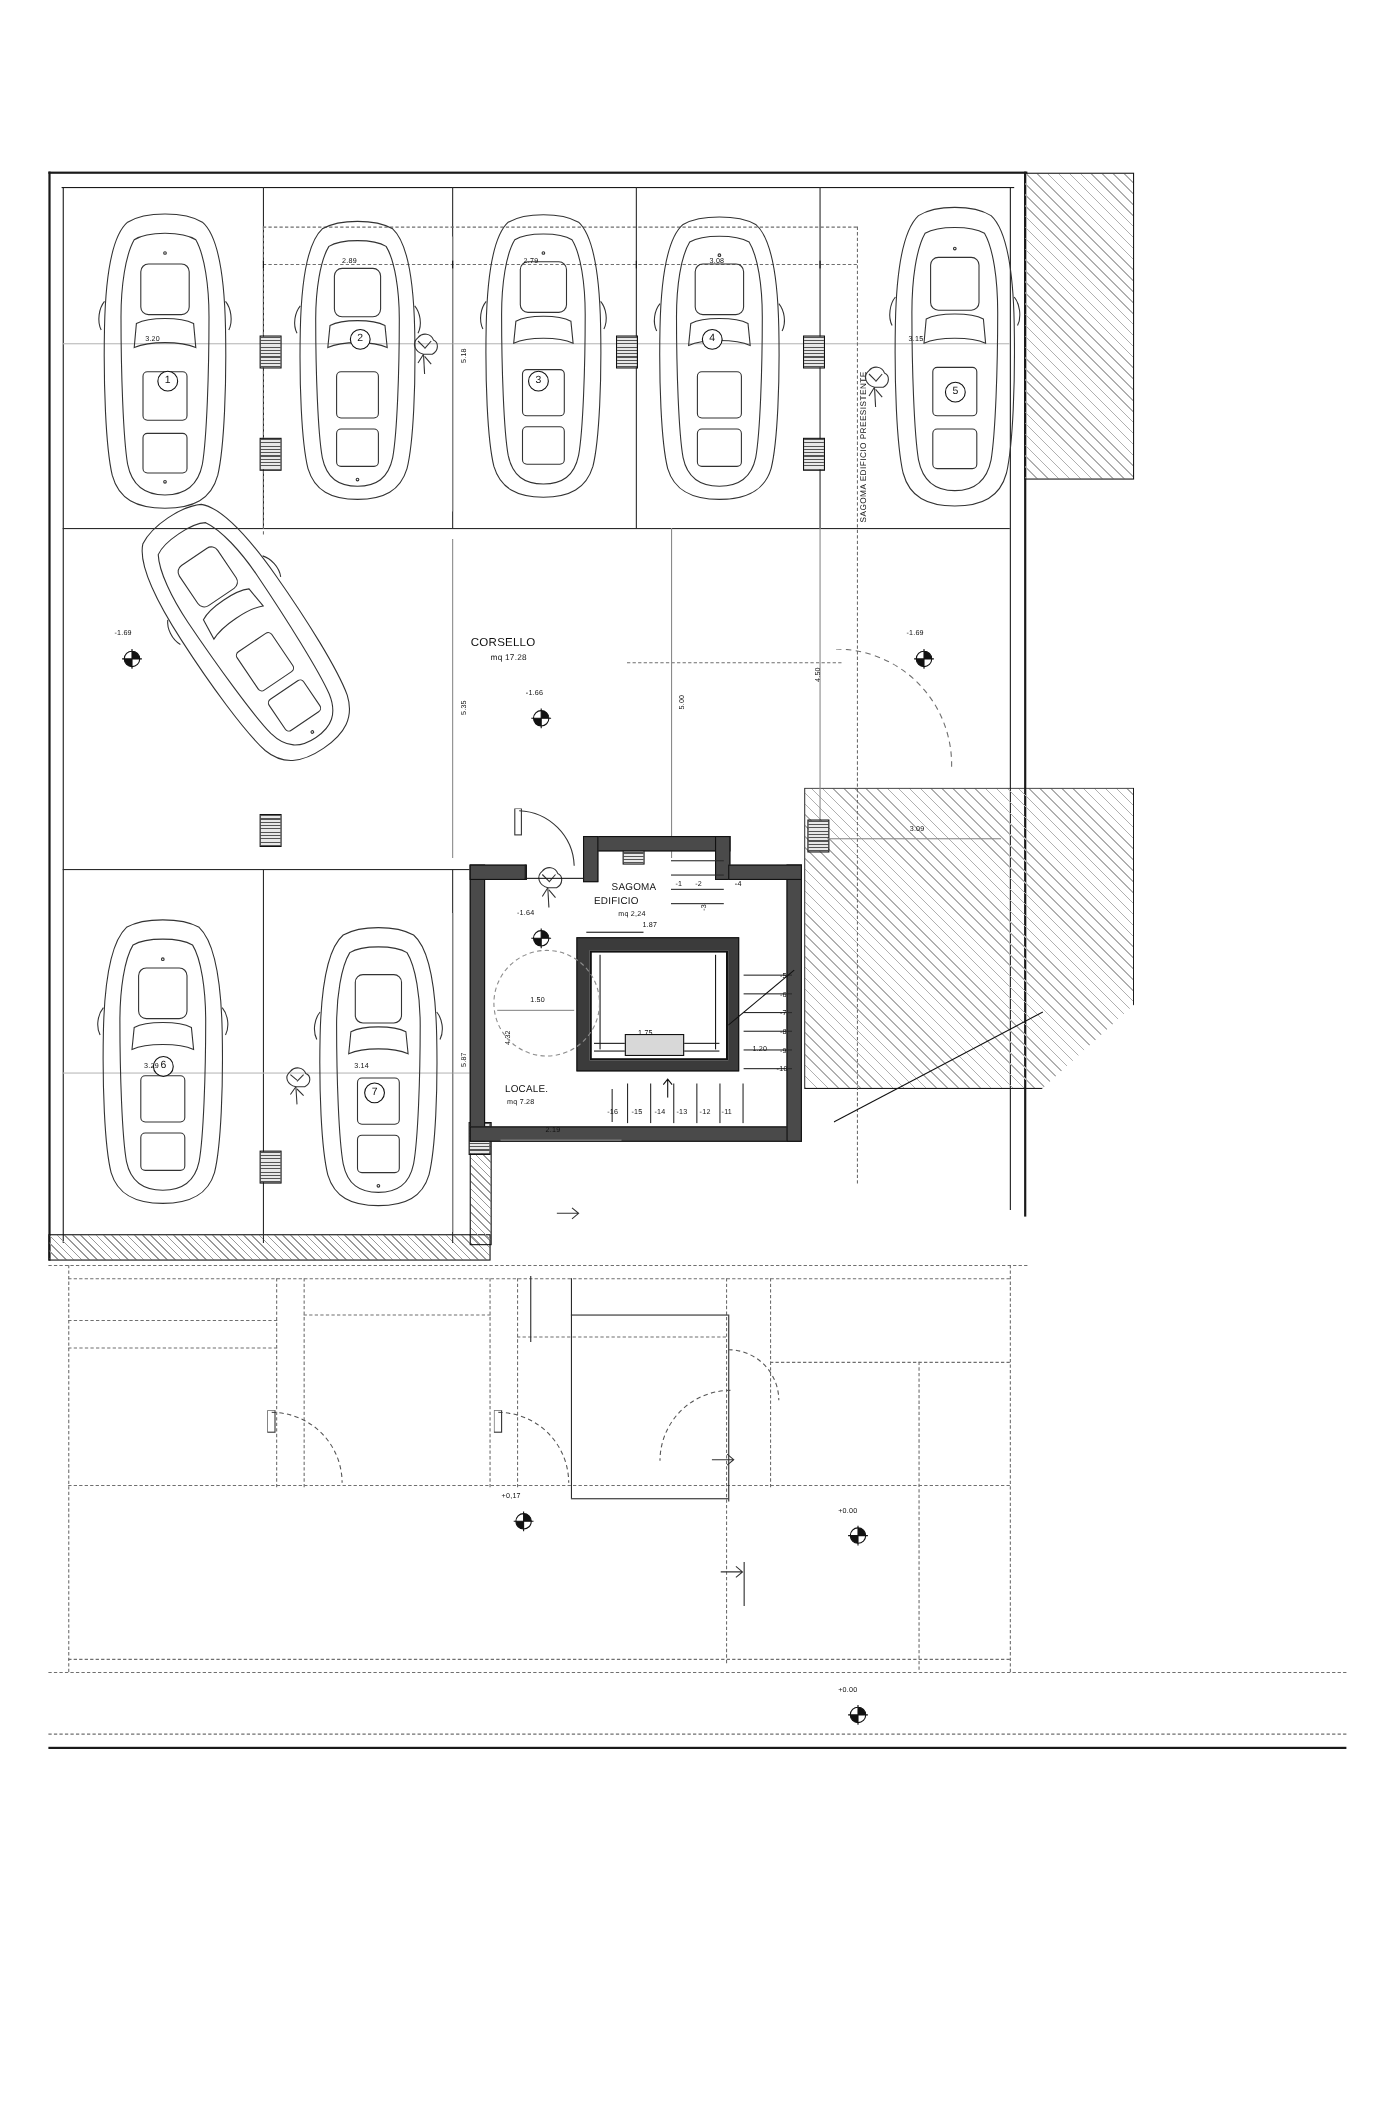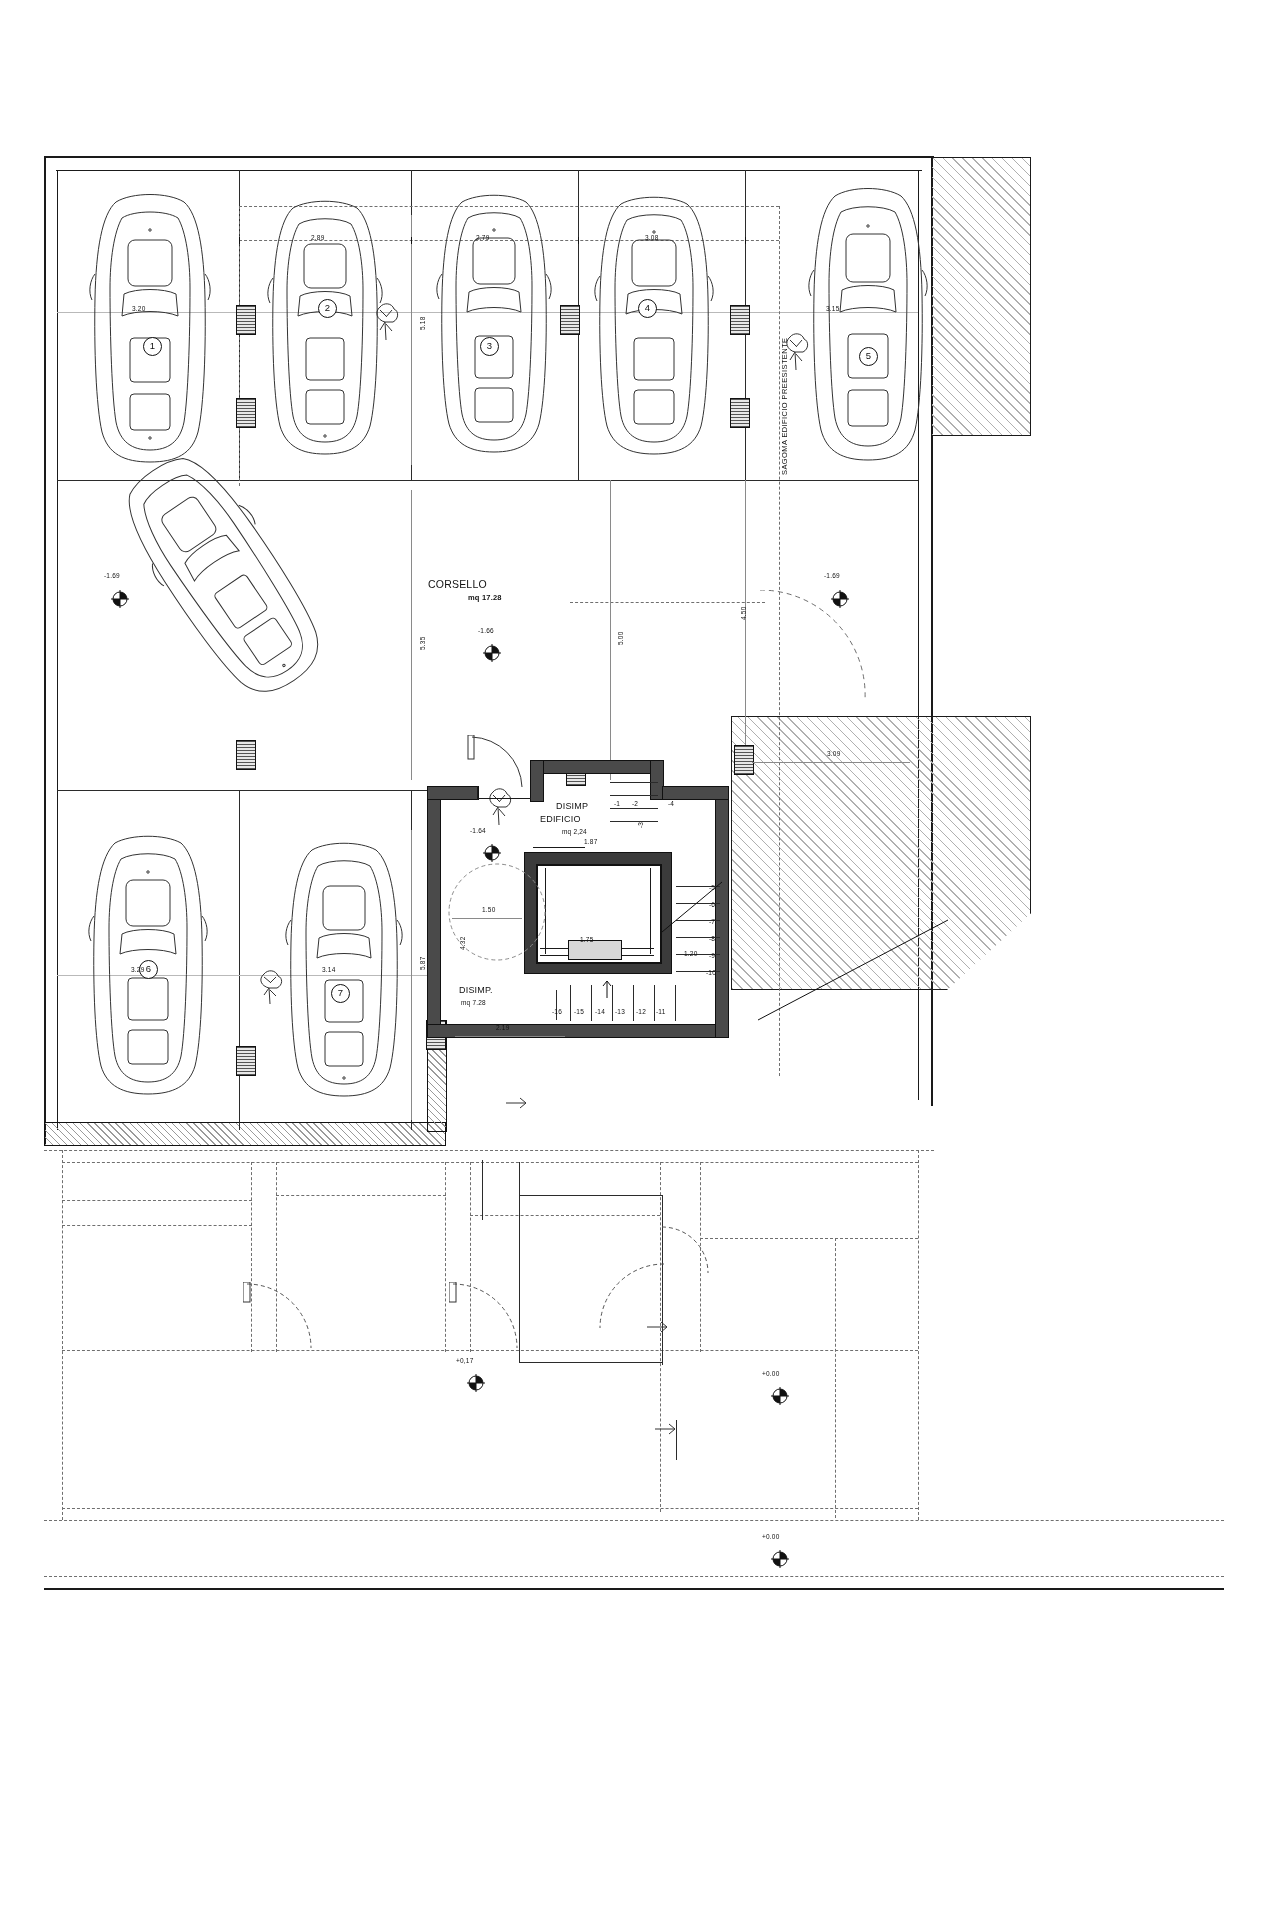--- a/index.html
+++ b/index.html
@@ -241,27 +241,27 @@
   <div class="txt xs rot" style="left:419px;top:330px;transform:rotate(-90deg);">5.18</div>
   <div class="txt xs rot" style="left:419px;top:650px;transform:rotate(-90deg);">5.35</div>
   <div class="txt xs rot" style="left:419px;top:970px;transform:rotate(-90deg);">5.87</div>
   <div class="txt xs rot" style="left:617px;top:645px;transform:rotate(-90deg);">5.00</div>
   <div class="txt xs rot" style="left:740px;top:620px;transform:rotate(-90deg);">4.50</div>
   <div class="txt xs rot" style="left:459px;top:950px;transform:rotate(-90deg);">4.32</div>
 
   <div class="txt sm rot" style="left:780px;top:475px;transform:rotate(-90deg);letter-spacing:.4px;">SAGOMA EDIFICIO PREESISTENTE</div>
 
   <div class="txt md" style="left:428px;top:578px;">CORSELLO</div>
-  <div class="txt sm" style="left:468px;top:593px;font-weight:bold;">mq 17.28</div>
-
-  <div class="txt" style="left:556px;top:801px;">DISIMP</div>
+  <div class="txt sm" style="left:446px;top:593px;">mq 17.28</div>
+
+  <div class="txt" style="left:556px;top:801px;">SAGOMA</div>
   <div class="txt" style="left:540px;top:814px;">EDIFICIO</div>
   <div class="txt xs" style="left:562px;top:828px;">mq 2,24</div>
 
-  <div class="txt" style="left:459px;top:985px;">DISIMP.</div>
+  <div class="txt" style="left:459px;top:985px;">LOCALE.</div>
   <div class="txt xs" style="left:461px;top:999px;">mq 7.28</div>
 
   <div class="elev" style="left:109px;top:588px;">
     <svg width="22" height="22">
         <circle cx="11" cy="11" r="7" fill="none" stroke="#111" stroke-width="1"></circle>
         <path d="M11 2 V20 M2 11 H20" stroke="#111" stroke-width="1"></path>
         <path d="M11 4 A7 7 0 0 1 18 11 L11 11 Z" fill="#111"></path>
         <path d="M11 18 A7 7 0 0 1 4 11 L11 11 Z" fill="#111"></path>
       </svg>
   </div>

